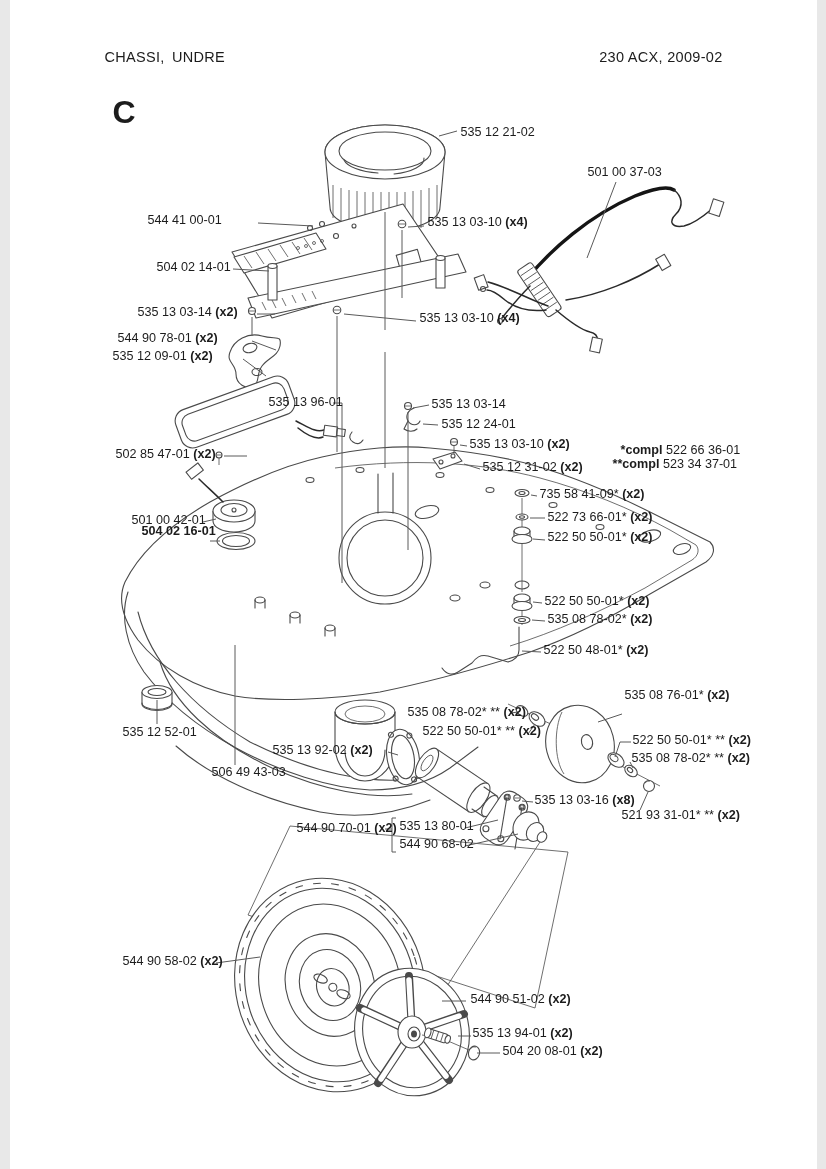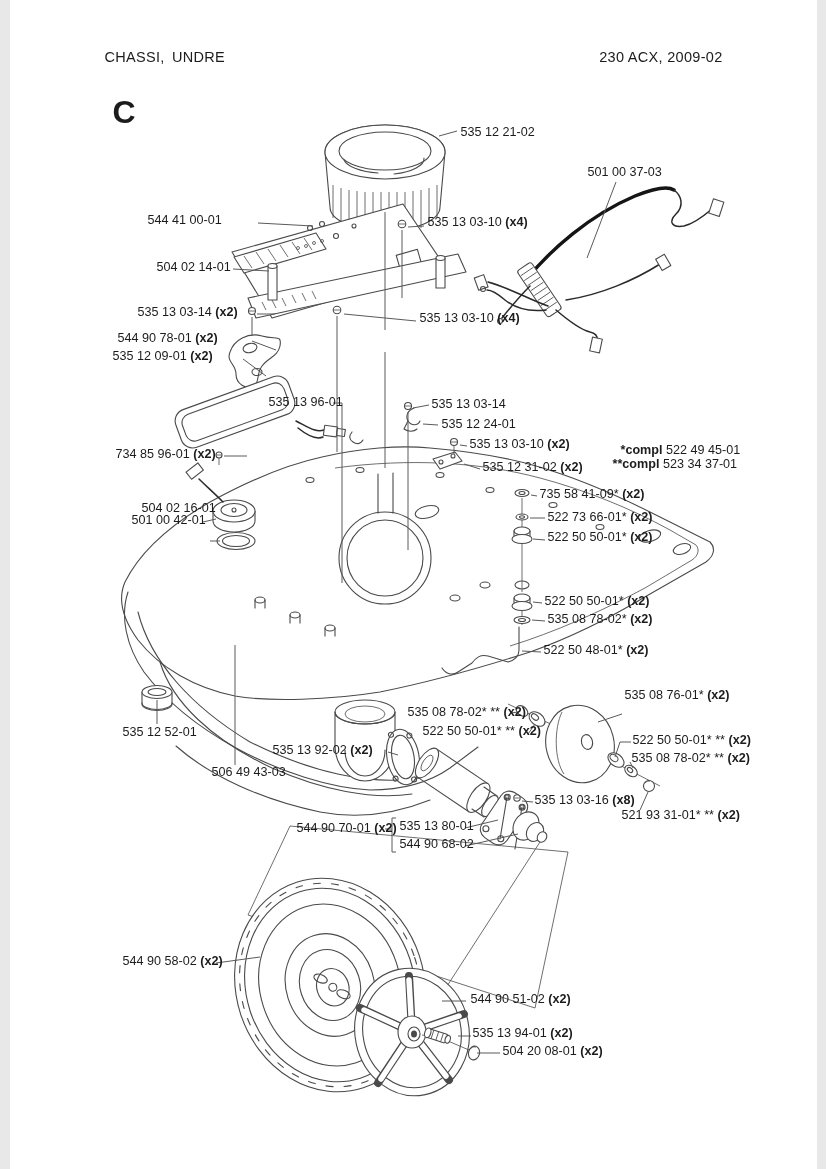--- a/index.html
+++ b/index.html
@@ -429,42 +429,42 @@
       <div class="part-label" style="left: 578px; top: 165px;"><span>501 00 37-03</span></div>
       <div class="part-label" style="left: 128px; top: 305px;"><span>535 13 03-14</span><b>&nbsp;(x2)</b></div>
       <div class="part-label" style="left: 108px; top: 331px;"><span>544 90 78-01</span><b>&nbsp;(x2)</b></div>
       <div class="part-label" style="left: 103px; top: 349px;"><span>535 12 09-01</span><b>&nbsp;(x2)</b></div>
       <div class="part-label" style="left: 410px; top: 311px;"><span>535 13 03-10</span><b>&nbsp;(x4)</b></div>
       <div class="part-label" style="left: 259px; top: 395px;"><span>535 13 96-01</span></div>
       <div class="part-label" style="left: 422px; top: 397px;"><span>535 13 03-14</span></div>
       <div class="part-label" style="left: 432px; top: 417px;"><span>535 12 24-01</span></div>
       <div class="part-label" style="left: 460px; top: 437px;"><span>535 13 03-10</span><b>&nbsp;(x2)</b></div>
       <div class="part-label" style="left: 473px; top: 460px;"><span>535 12 31-02</span><b>&nbsp;(x2)</b></div>
-      <div class="part-label" style="left: 106px; top: 447px;"><span>734 85 96-01</span><b>&nbsp;(x2)</b></div>
+      <div class="part-label" style="left: 106px; top: 447px;"><span>502 85 47-01</span><b>&nbsp;(x2)</b></div>
       <div class="part-label" style="left: 530px; top: 487px;"><span>735 58 41-09*</span><b>&nbsp;(x2)</b></div>
       <div class="part-label" style="left: 538px; top: 510px;"><span>522 73 66-01*</span><b>&nbsp;(x2)</b></div>
       <div class="part-label" style="left: 538px; top: 530px;"><span>522 50 50-01*</span><b>&nbsp;(x2)</b></div>
       <div class="part-label" style="left: 122px; top: 513px;"><span>501 00 42-01</span></div>
-      <div class="part-label" style="left: 132px; top: 501px;"><span>504 02 16-01</span></div>
+      <div class="part-label" style="left: 132px; top: 524px; font-weight: bold;"><span>504 02 16-01</span></div>
       <div class="part-label" style="left: 535px; top: 594px;"><span>522 50 50-01*</span><b>&nbsp;(x2)</b></div>
       <div class="part-label" style="left: 538px; top: 612px;"><span>535 08 78-02*</span><b>&nbsp;(x2)</b></div>
       <div class="part-label" style="left: 534px; top: 643px;"><span>522 50 48-01*</span><b>&nbsp;(x2)</b></div>
       <div class="part-label" style="left: 398px; top: 705px;"><span>535 08 78-02* **</span><b>&nbsp;(x2)</b></div>
       <div class="part-label" style="left: 413px; top: 724px;"><span>522 50 50-01* **</span><b>&nbsp;(x2)</b></div>
       <div class="part-label" style="left: 615px; top: 688px;"><span>535 08 76-01*</span><b>&nbsp;(x2)</b></div>
       <div class="part-label" style="left: 623px; top: 733px;"><span>522 50 50-01* **</span><b>&nbsp;(x2)</b></div>
       <div class="part-label" style="left: 622px; top: 751px;"><span>535 08 78-02* **</span><b>&nbsp;(x2)</b></div>
       <div class="part-label" style="left: 113px; top: 725px;"><span>535 12 52-01</span></div>
       <div class="part-label" style="left: 263px; top: 743px;"><span>535 13 92-02</span><b>&nbsp;(x2)</b></div>
       <div class="part-label" style="left: 202px; top: 765px;"><span>506 49 43-03</span></div>
       <div class="part-label" style="left: 525px; top: 793px;"><span>535 13 03-16</span><b>&nbsp;(x8)</b></div>
       <div class="part-label" style="left: 612px; top: 808px;"><span>521 93 31-01* **</span><b>&nbsp;(x2)</b></div>
       <div class="part-label" style="left: 287px; top: 821px;"><span>544 90 70-01</span><b>&nbsp;(x2)</b></div>
       <div class="part-label" style="left: 390px; top: 819px;"><span>535 13 80-01</span></div>
       <div class="part-label" style="left: 390px; top: 837px;"><span>544 90 68-02</span></div>
       <div class="part-label" style="left: 113px; top: 954px;"><span>544 90 58-02</span><b>&nbsp;(x2)</b></div>
       <div class="part-label" style="left: 461px; top: 992px;"><span>544 90 51-02</span><b>&nbsp;(x2)</b></div>
       <div class="part-label" style="left: 463px; top: 1026px;"><span>535 13 94-01</span><b>&nbsp;(x2)</b></div>
       <div class="part-label" style="left: 493px; top: 1044px;"><span>504 20 08-01</span><b>&nbsp;(x2)</b></div>
-      <div class="part-label" style="left: 611px; top: 443px;"><b>*compl</b><span> 522 49 45-01</span></div>
+      <div class="part-label" style="left: 611px; top: 443px;"><b>*compl</b><span> 522 66 36-01</span></div>
       <div class="part-label" style="left: 603px; top: 457px;"><b>**compl</b><span> 523 34 37-01</span></div>
     </div>
 </div>
 
 </body></html>

